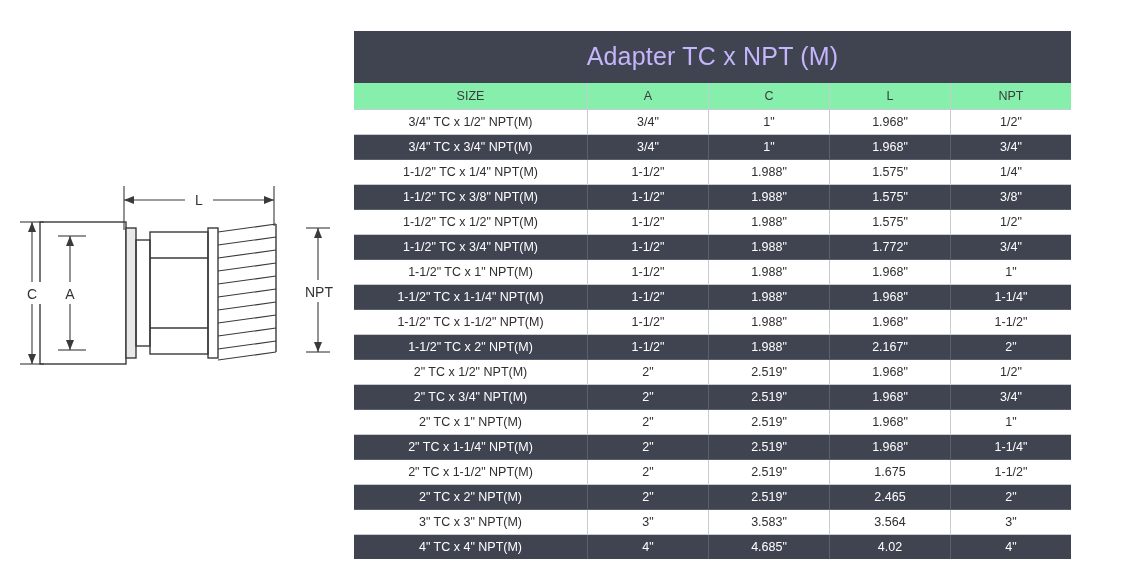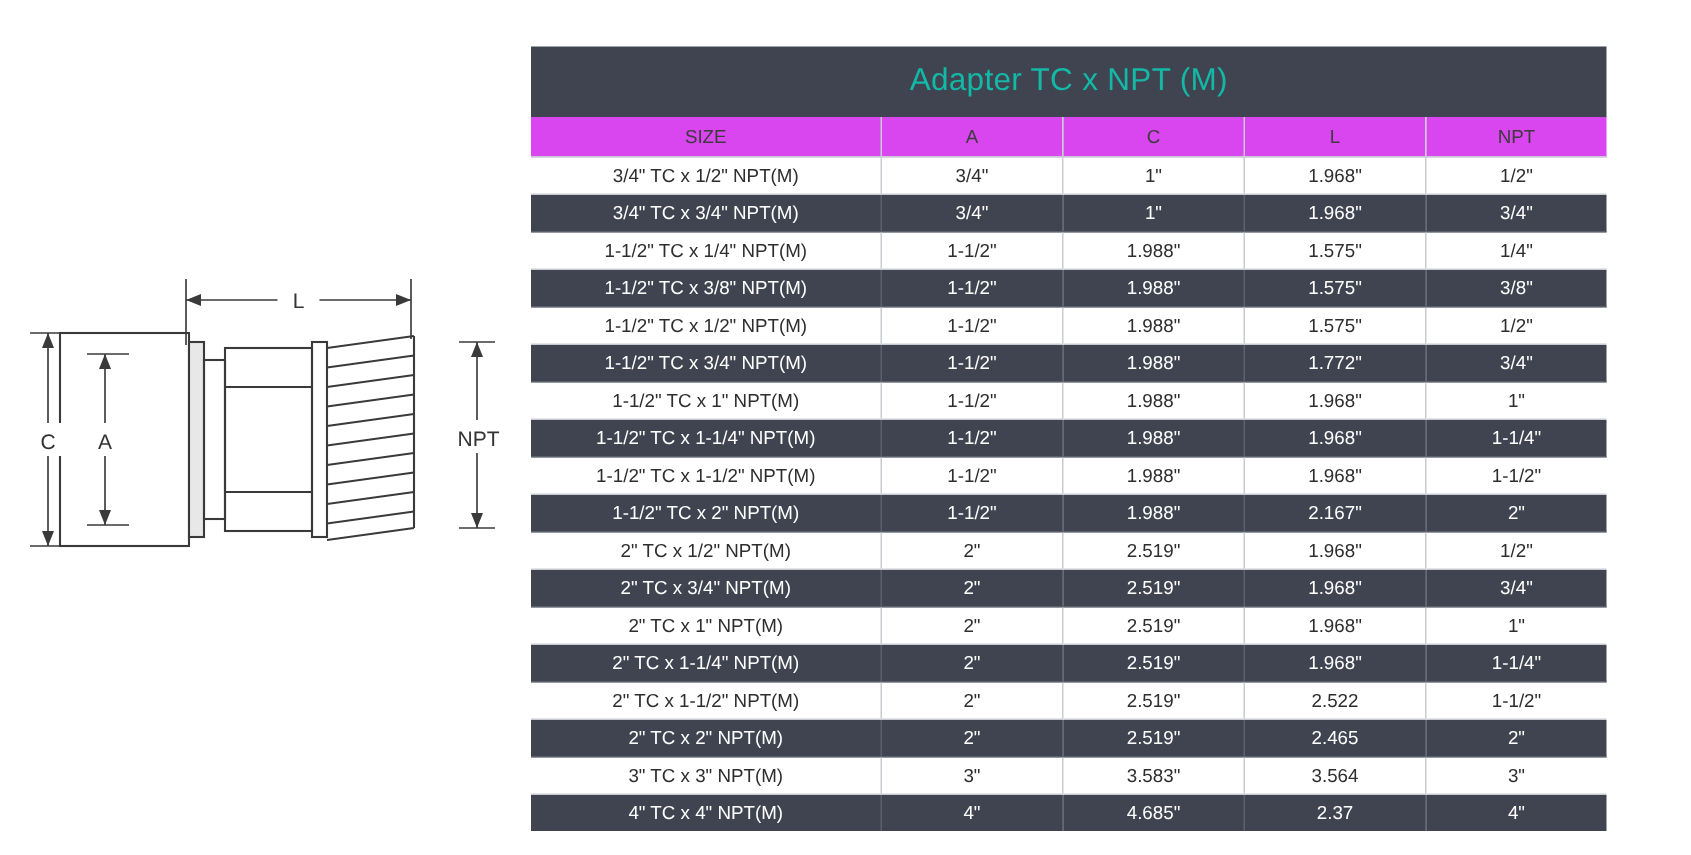--- a/index.html
+++ b/index.html
@@ -32,28 +32,28 @@
     width: 713px;
   }
   table.spec {
     border-collapse: collapse;
     width: 713px;
     table-layout: fixed;
   }
   table.spec caption {
     caption-side: top;
     background: #3f4450;
-    color: #14b8a6;
-    font-size: 21px;
+    color: #c4b5fd;
+    font-size: 25px;
     font-weight: normal;
     padding: 11px 0 12px 0;
     letter-spacing: .2px;
   }
   table.spec th.colhead {
-    background: #d946ef;
+    background: #86efac;
     color: #3c3c3c;
     font-size: 12.5px;
     font-weight: normal;
     padding: 6px 0 6px 0;
     border-left: 1px solid #c8ccd2;
     border-bottom: 1px solid #c8ccd2;
   }
   table.spec th.colhead:first-child { border-left: none; }
 
   table.spec td {
@@ -266,39 +266,39 @@
           <td>2" TC x 1-1/4" NPT(M)</td>
           <td>2"</td>
           <td>2.519"</td>
           <td>1.968"</td>
           <td>1-1/4"</td>
         </tr>
         <tr class="odd">
           <td>2" TC x 1-1/2" NPT(M)</td>
           <td>2"</td>
           <td>2.519"</td>
-          <td>2.522</td>
+          <td>1.675</td>
           <td>1-1/2"</td>
         </tr>
         <tr class="even">
           <td>2" TC x 2" NPT(M)</td>
           <td>2"</td>
           <td>2.519"</td>
           <td>2.465</td>
           <td>2"</td>
         </tr>
         <tr class="odd">
           <td>3" TC x 3" NPT(M)</td>
           <td>3"</td>
           <td>3.583"</td>
           <td>3.564</td>
           <td>3"</td>
         </tr>
         <tr class="even">
           <td>4" TC x 4" NPT(M)</td>
           <td>4"</td>
           <td>4.685"</td>
-          <td>2.37</td>
+          <td>4.02</td>
           <td>4"</td>
         </tr>
       </tbody>
   </table>
 </div>
 
 </body></html>

